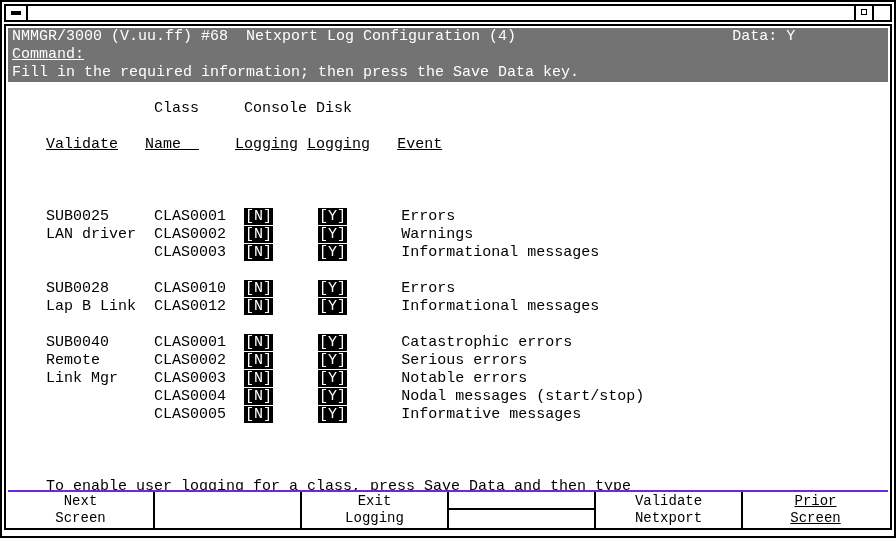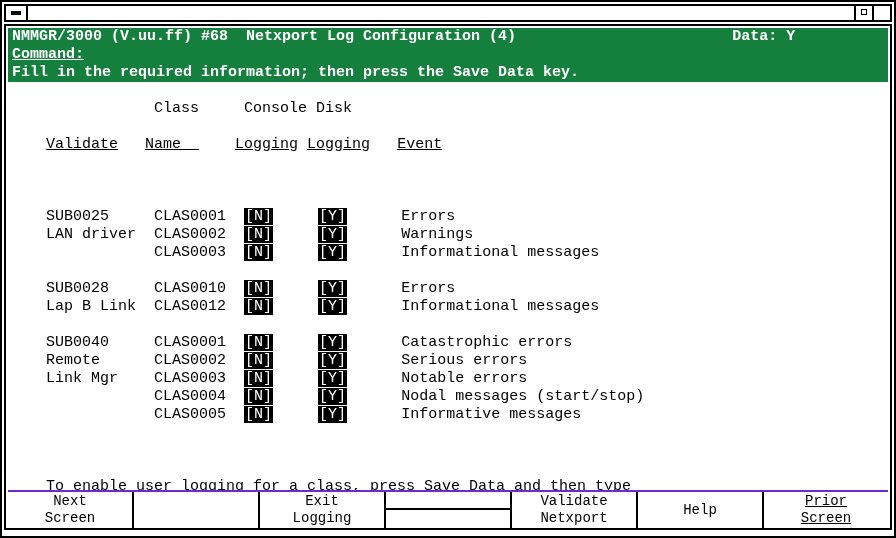--- a/index.html
+++ b/index.html
@@ -39,25 +39,24 @@
   position:relative;
 }
 .titlebar .rbox .sq { width:6px; height:6px; border:1px solid #000; position:absolute; top:3px; left:5px;}
 .inner {
   border: 2px solid #000;
   padding: 2px 2px 0 2px;
   height: 506px;
   display:flex; flex-direction:column;
 }
 .hdr {
-  background:#15803d; color:#fff;
+  background:#737373; color:#fff;
   padding: 0 4px;
   line-height:18px;
   white-space:pre;
-  font-weight:bold;
 }
 .work {
   flex:1;
   padding: 0 4px;
   white-space:pre;
   overflow:hidden;
   margin-left:34px;
 }
 .u { text-decoration: underline; }
 .field {
@@ -129,22 +128,18 @@
         </div>
       <div class="fk">
           <div class="half bb"></div>
           <div class="half"></div>
         </div>
       <div class="fk">
           <div>Validate</div>
           <div>Netxport</div>
         </div>
       <div class="fk">
-          <div>Help</div>
-          <div></div>
-        </div>
-      <div class="fk">
           <div>Prior</div>
           <div>Screen</div>
         </div>
     </div>
   </div>
 </div>
 
 </body></html>

